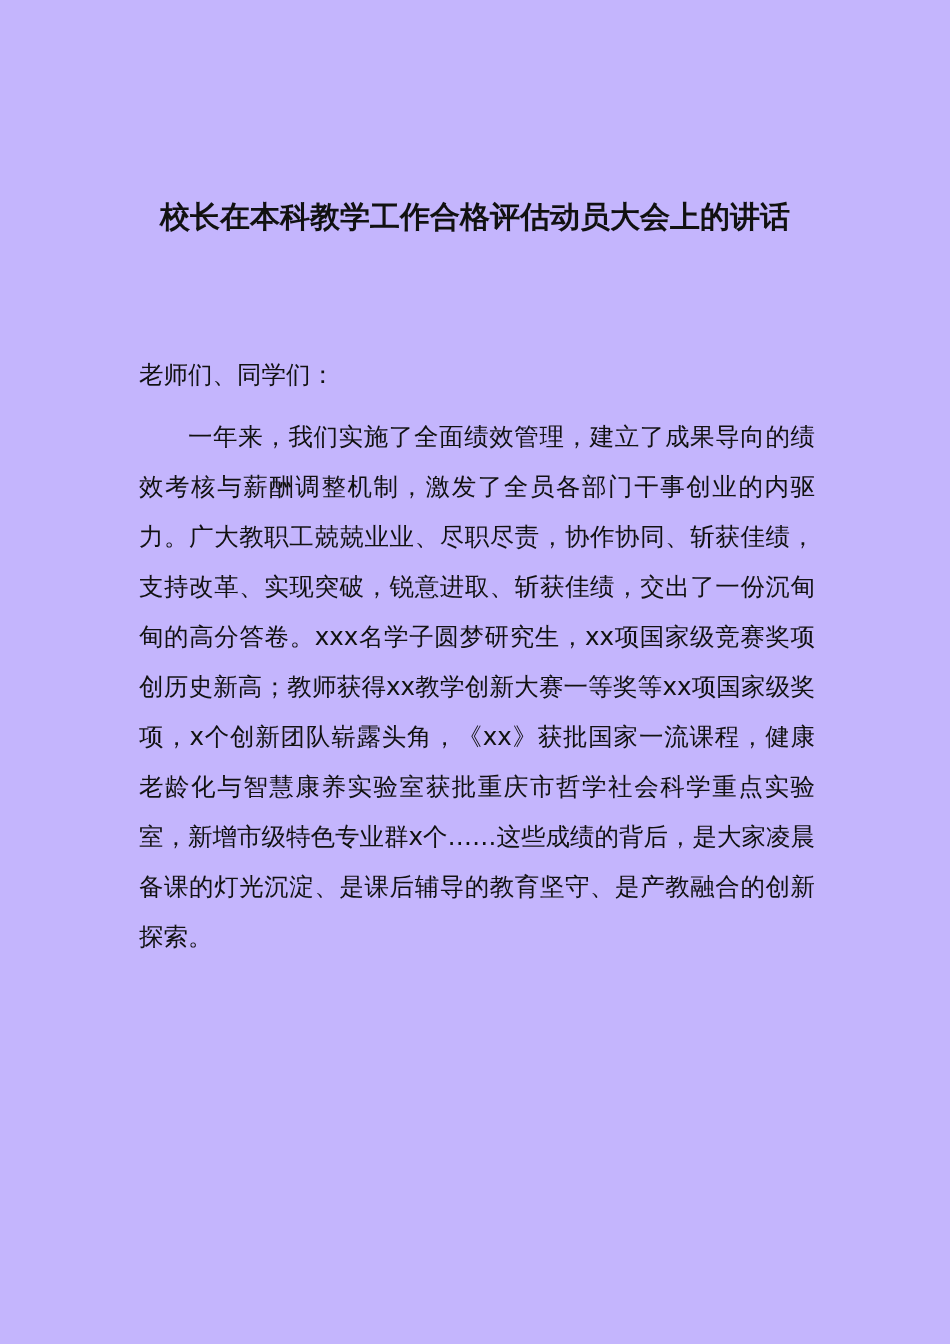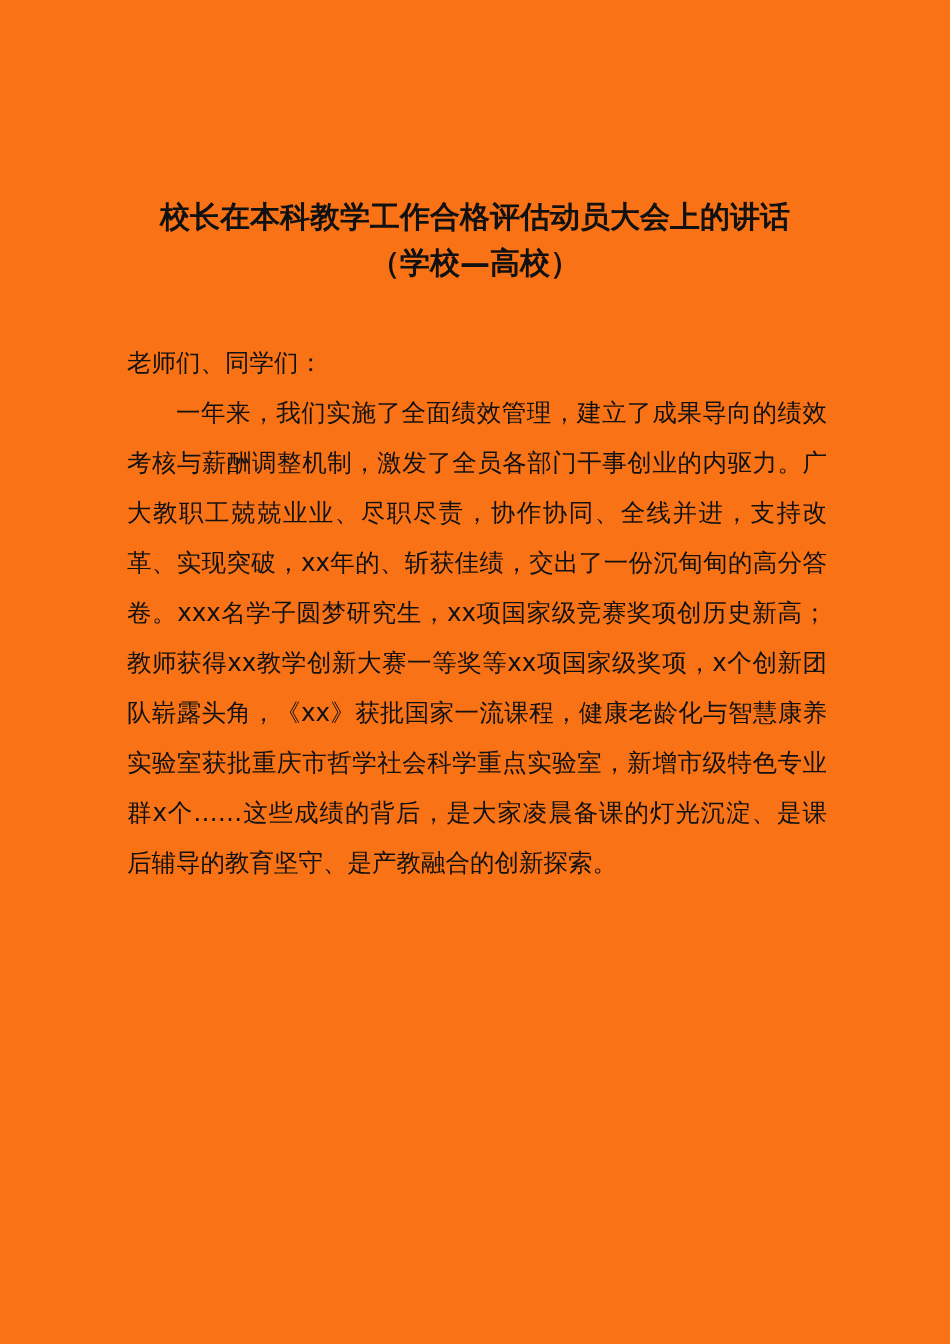--- a/index.html
+++ b/index.html
@@ -1,31 +1,30 @@
 <!DOCTYPE html>
 <html><head>
   <meta charset="utf-8">
   <style>
     html, body { margin: 0; padding: 0; background: #ffffff; }
     body { width: 950px; height: 1344px; position: relative; overflow: hidden;
            font-family: "DejaVu Sans", "Liberation Sans", sans-serif; color: #111; }
-    .page { position: absolute; left: 0; top: 0; width: 950px; height: 1344px; background: #f97316; }
+    .page { position: absolute; left: 0; top: 0; width: 950px; height: 1344px; background: #c4b5fd; }
     .title { position: absolute; left: 100px; width: 750px; top: 194px; text-align: center;
              font-size: 30px; font-weight: bold; line-height: 46px; letter-spacing: 0px; }
     .body { position: absolute; left: 127px; width: 700px; top: 338px;
             font-size: 24.5px; line-height: 50px; }
-    .body p { margin: 0; text-align: justify; text-align-last: left; }
+    .body p { margin: 12px; text-align: justify; text-align-last: left; }
     .body p.indent { text-indent: 2em; }
   </style>
 </head>
 <body>
 
 <div class="page">
   <div class="title">
     <div>校长在本科教学工作合格评估动员大会上的讲话</div>
-    <div>（学校—高校）</div>
   </div>
 
   <div class="body">
     <p>老师们、同学们：</p>
-    <p class="indent">一年来，我们实施了全面绩效管理，建立了成果导向的绩效考核与薪酬调整机制，激发了全员各部门干事创业的内驱力。广大教职工兢兢业业、尽职尽责，协作协同、全线并进，支持改革、实现突破，xx年的、斩获佳绩，交出了一份沉甸甸的高分答卷。xxx名学子圆梦研究生，xx项国家级竞赛奖项创历史新高；教师获得xx教学创新大赛一等奖等xx项国家级奖项，x个创新团队崭露头角，《xx》获批国家一流课程，健康老龄化与智慧康养实验室获批重庆市哲学社会科学重点实验室，新增市级特色专业群x个……这些成绩的背后，是大家凌晨备课的灯光沉淀、是课后辅导的教育坚守、是产教融合的创新探索。</p>
+    <p class="indent">一年来，我们实施了全面绩效管理，建立了成果导向的绩效考核与薪酬调整机制，激发了全员各部门干事创业的内驱力。广大教职工兢兢业业、尽职尽责，协作协同、斩获佳绩，支持改革、实现突破，锐意进取、斩获佳绩，交出了一份沉甸甸的高分答卷。xxx名学子圆梦研究生，xx项国家级竞赛奖项创历史新高；教师获得xx教学创新大赛一等奖等xx项国家级奖项，x个创新团队崭露头角，《xx》获批国家一流课程，健康老龄化与智慧康养实验室获批重庆市哲学社会科学重点实验室，新增市级特色专业群x个……这些成绩的背后，是大家凌晨备课的灯光沉淀、是课后辅导的教育坚守、是产教融合的创新探索。</p>
   </div>
 </div>
 
 </body></html>

